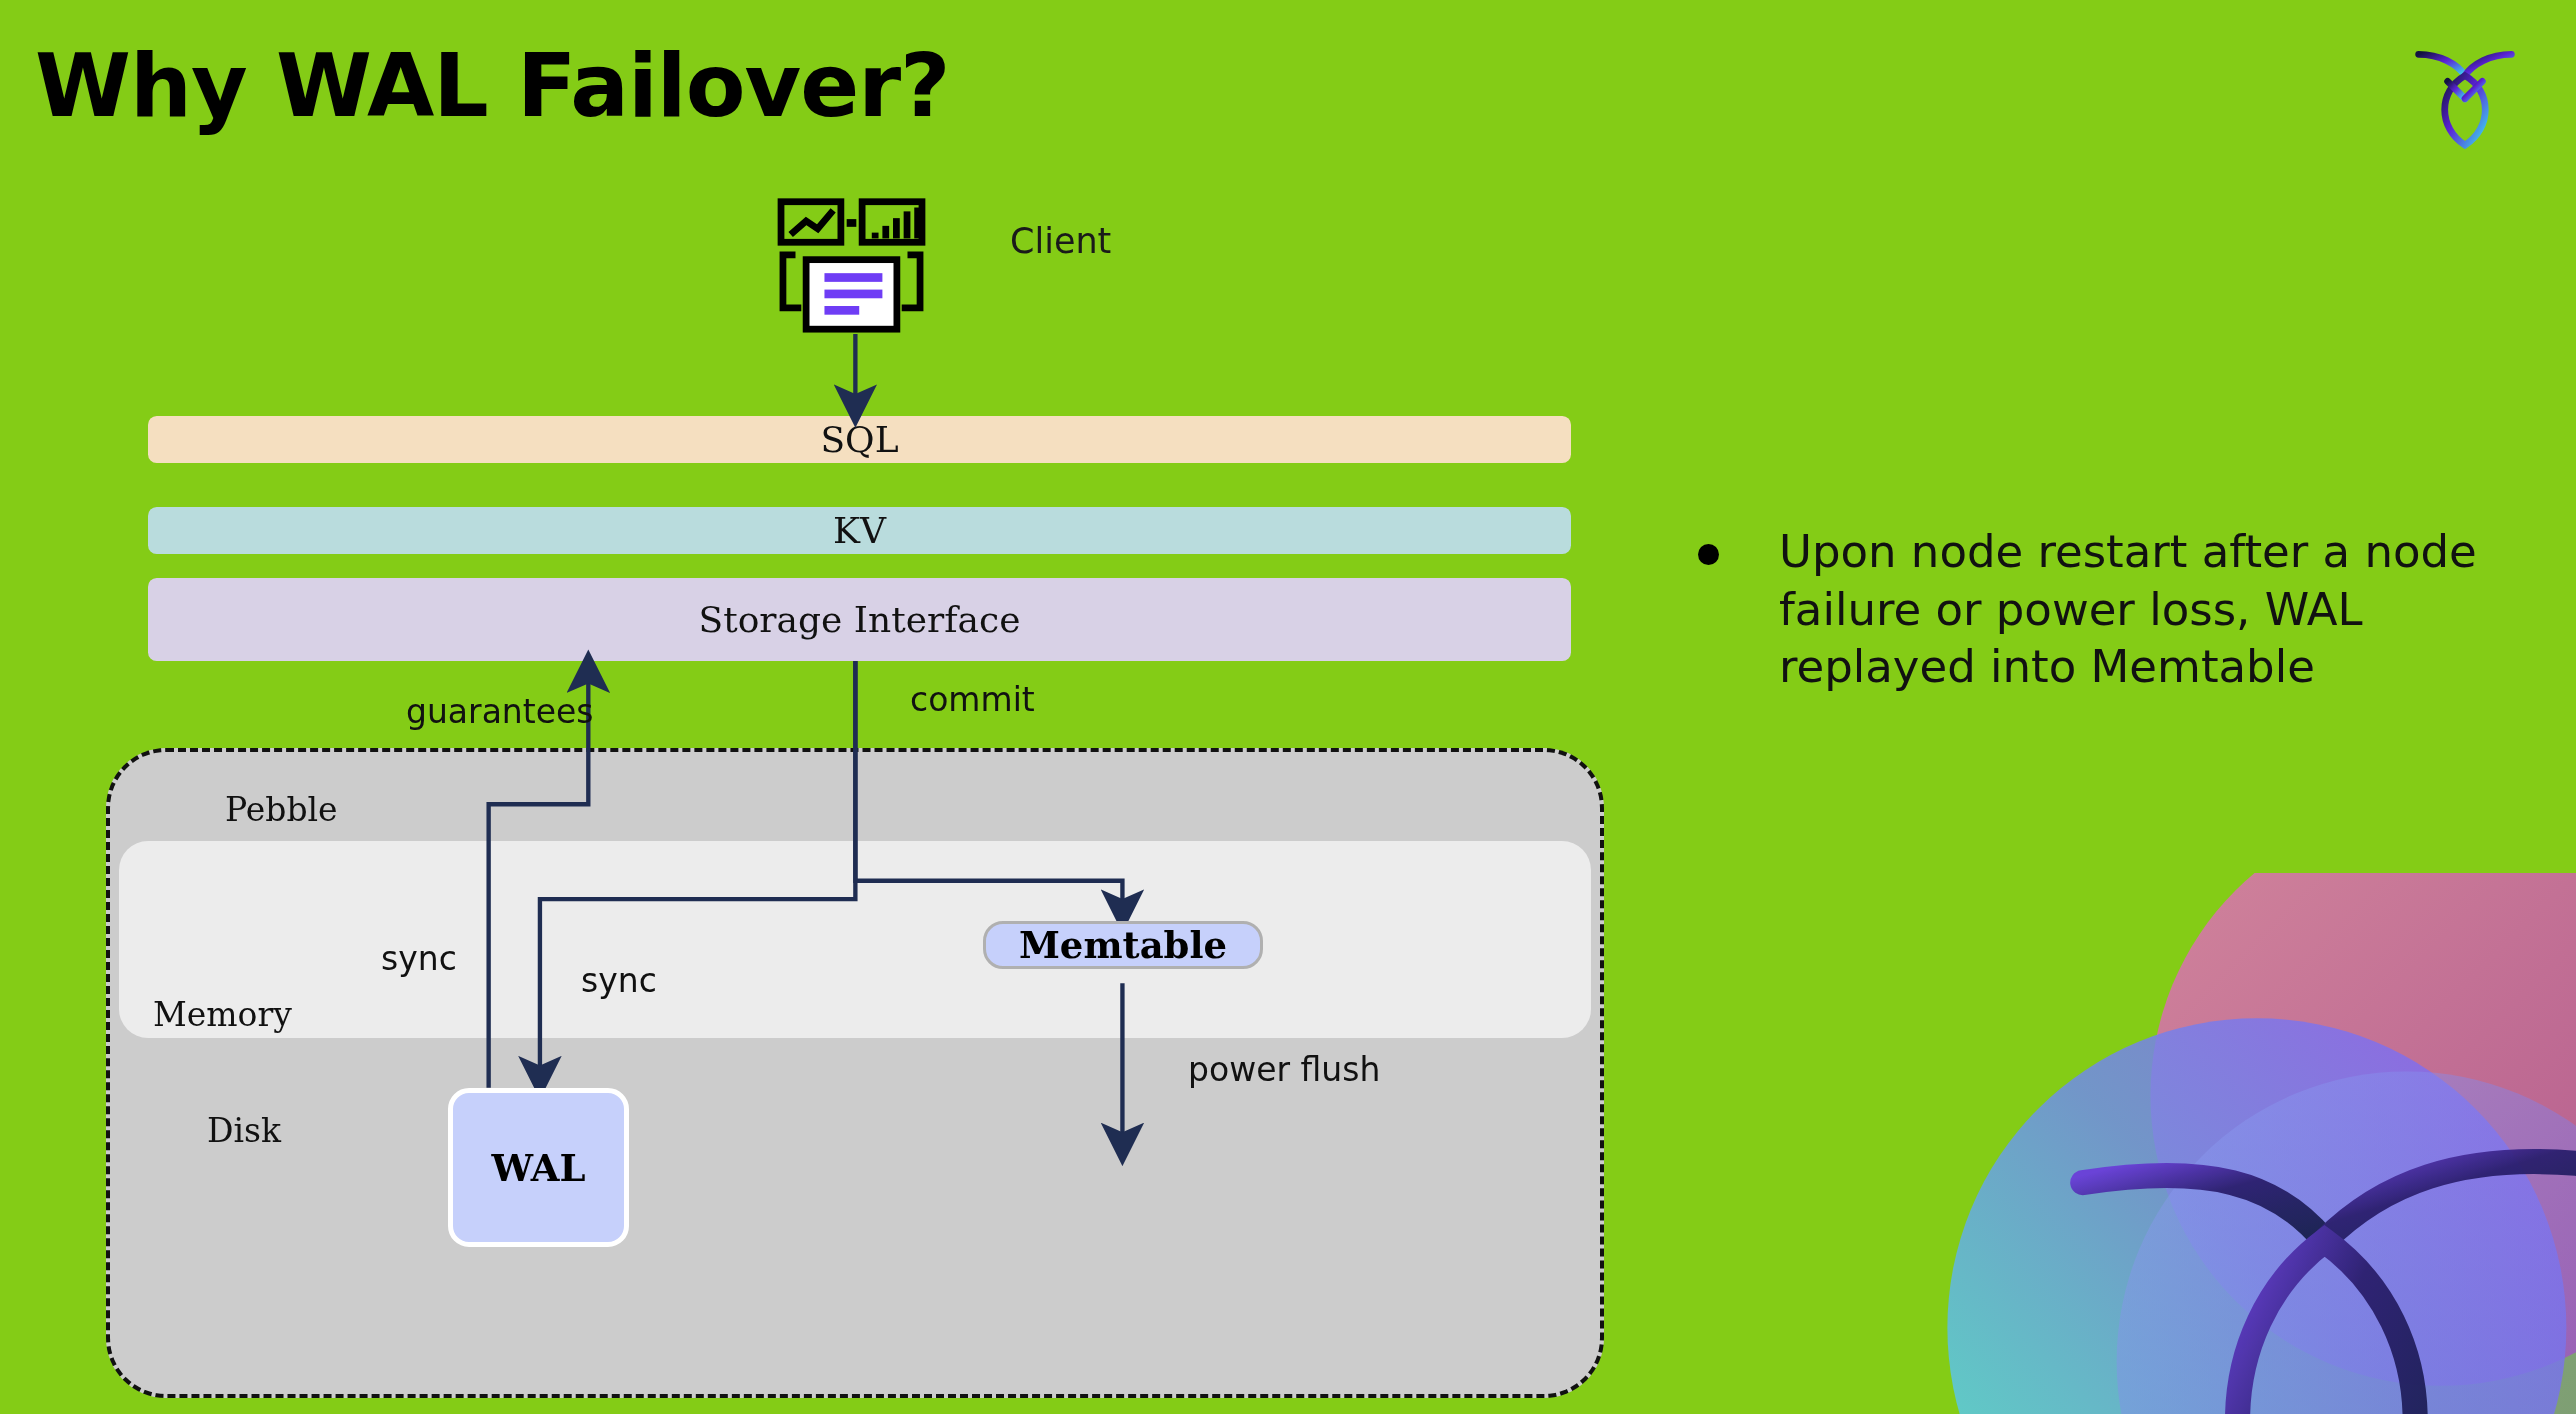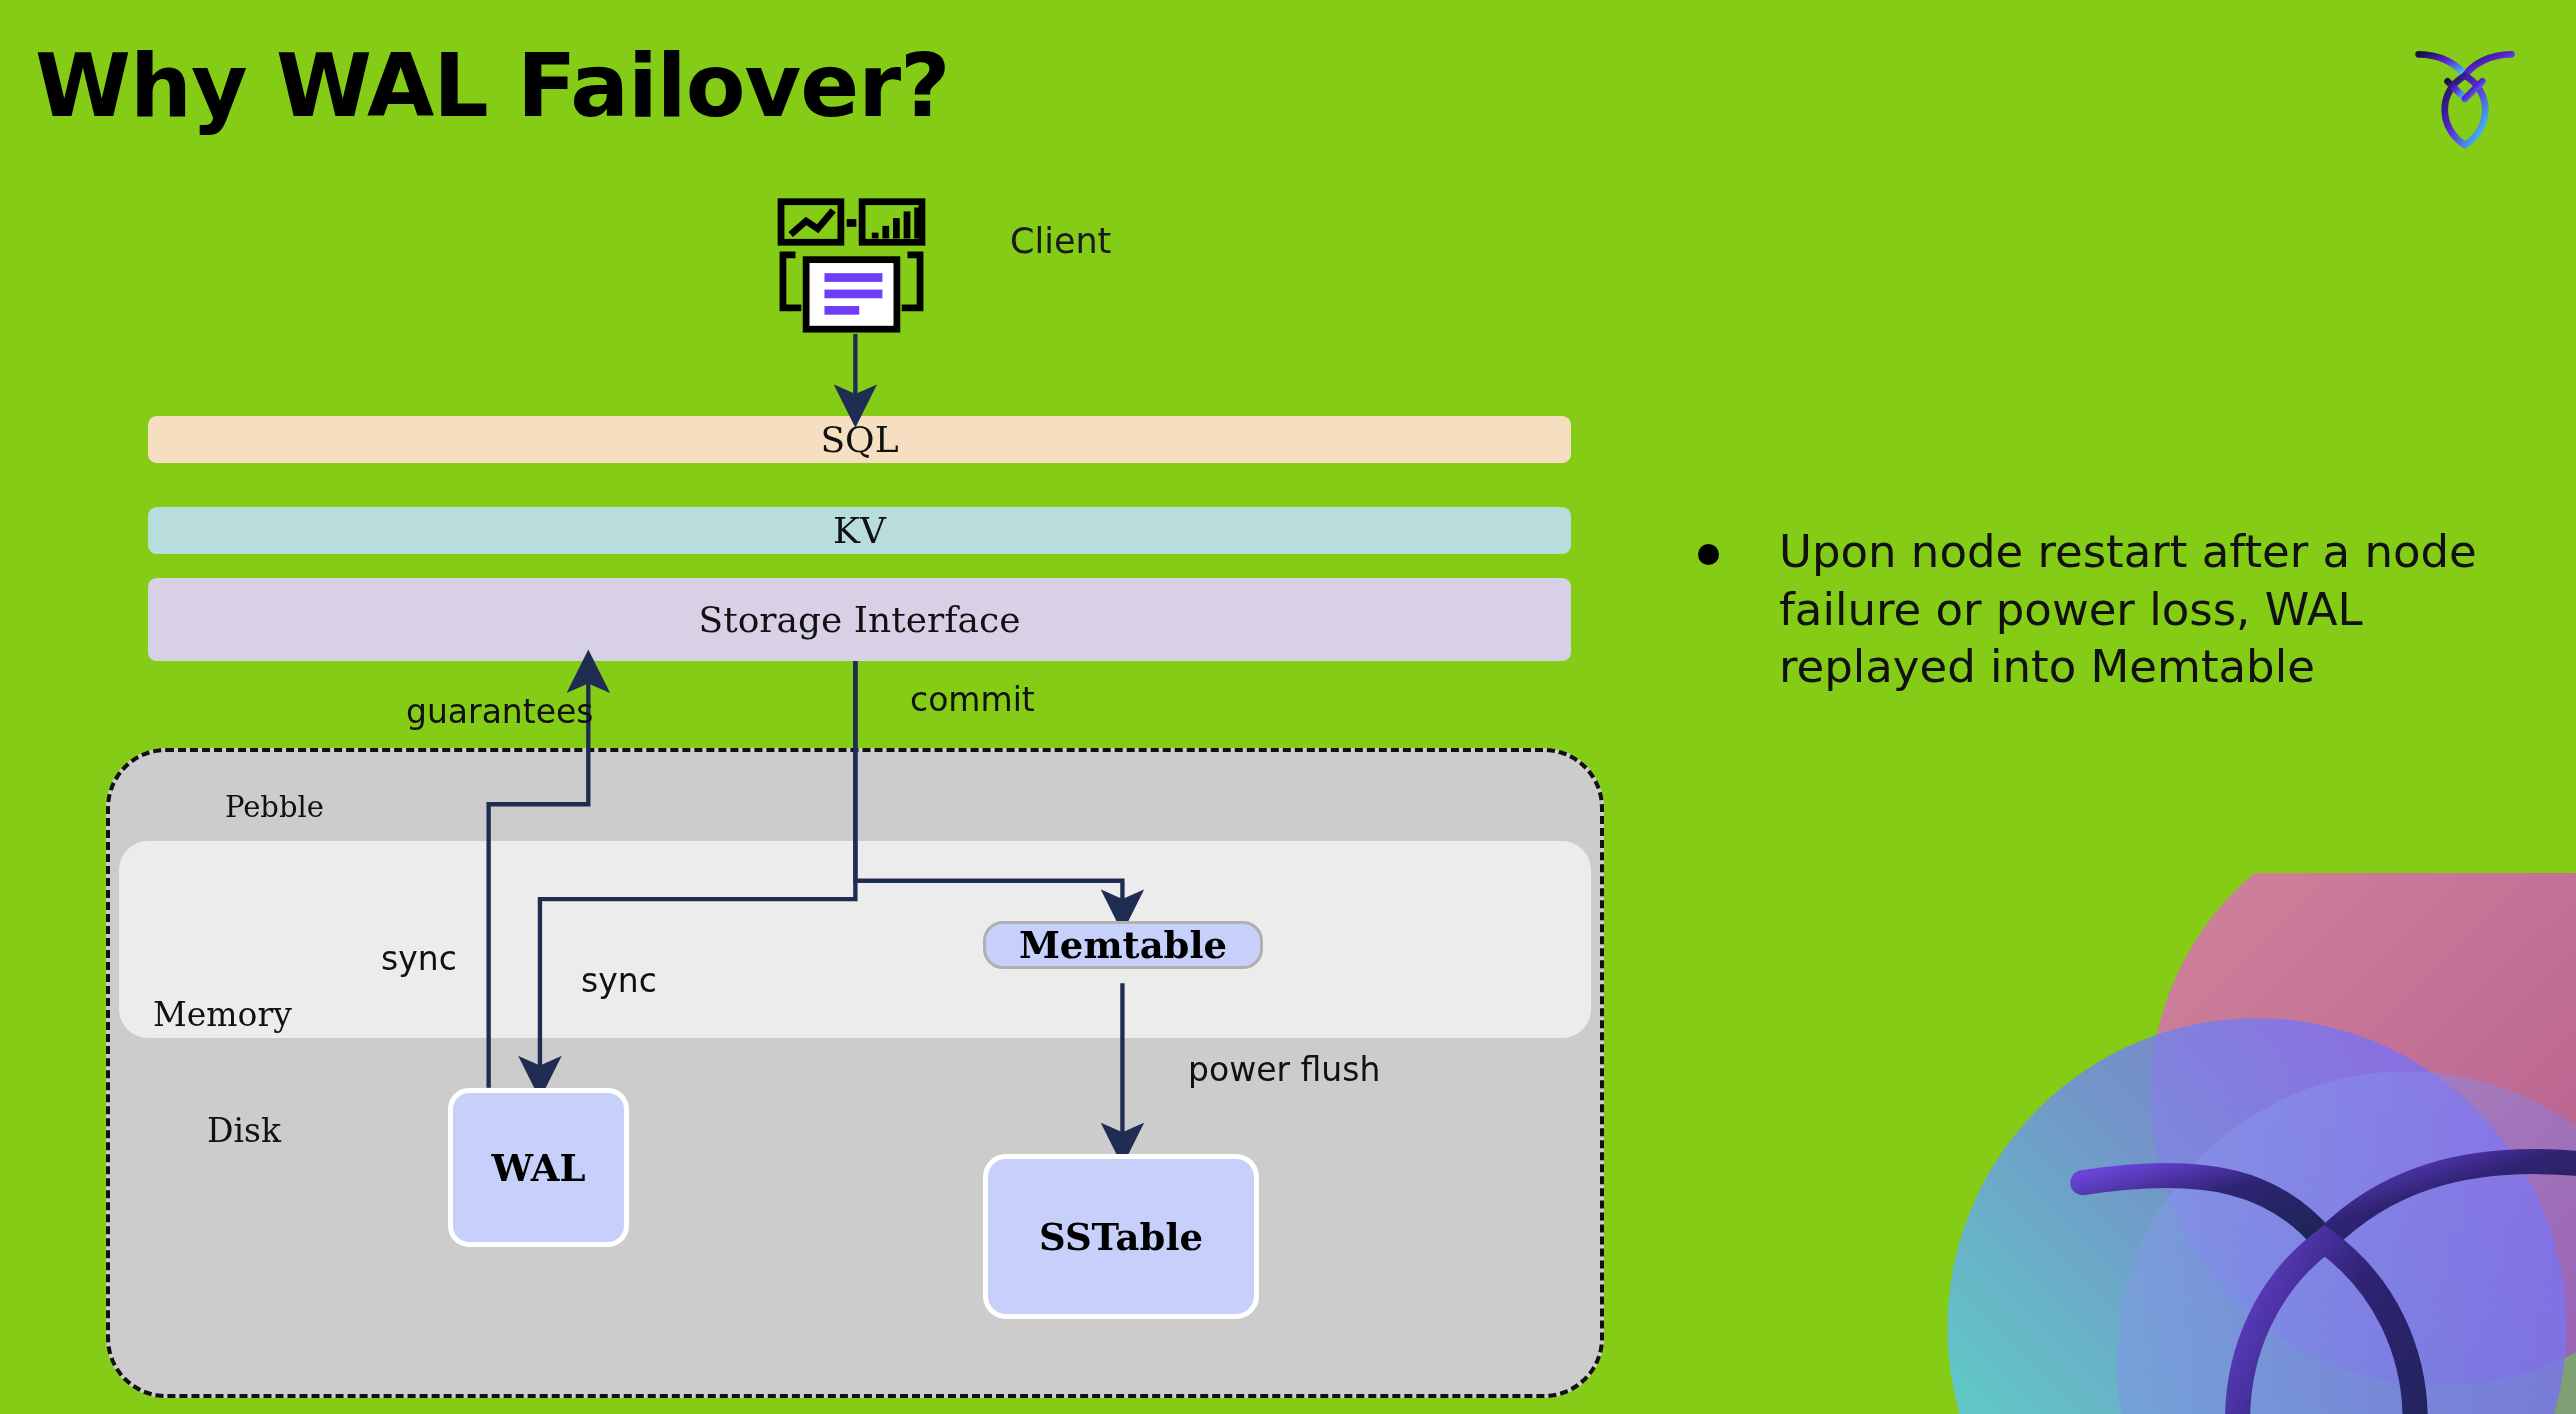--- a/index.html
+++ b/index.html
@@ -43,21 +43,21 @@
   #layer-storage{top:578px;height:83px;background:#d8d1e6;}
 
   
   #pebble-box{
     position:absolute;left:106px;top:748px;width:1498px;height:650px;
     background:#cccccc;border:4.8px dashed #111;border-radius:60px;
     box-sizing:border-box;
   }
   #pebble-label{
     position:absolute;left:225px;top:790px;
-    font-family:"DejaVu Serif", serif;font-size:29px;color:#111;
+    font-family:"DejaVu Serif", serif;font-size:33px;color:#111;
   }
   #memory-box{
     position:absolute;left:119px;top:841px;width:1472px;height:197px;
     background:#ececec;border-radius:29px;
   }
   #memory-label{
     position:absolute;left:153px;top:995px;
     font-family:"DejaVu Serif", serif;font-size:33px;color:#111;
   }
   #disk-label{
@@ -241,23 +241,20 @@
         <path d="M884 683 L884 929 L558 929 L558 1118" marker-end="url(#arrowHead)"></path>
       </g>
     </svg>
 
     <div class="node-box" id="node-memtable">
       <span>Memtable</span>
     </div>
     <div class="node-box" id="node-wal">
       <span>WAL</span>
     </div>
-    <div class="node-box" id="node-sstable">
-      <span>SSTable</span>
-    </div>
 
     <div class="edge-label" id="lbl-committed">guarantees</div>
     <div class="edge-label" id="lbl-commit">commit</div>
     <div class="edge-label" id="lbl-sync-1">sync</div>
     <div class="edge-label" id="lbl-sync-2">sync</div>
     <div class="edge-label" id="lbl-async-flush">power flush</div>
   </div>
 
   <div id="bullets">
     <div class="bullet-row">

